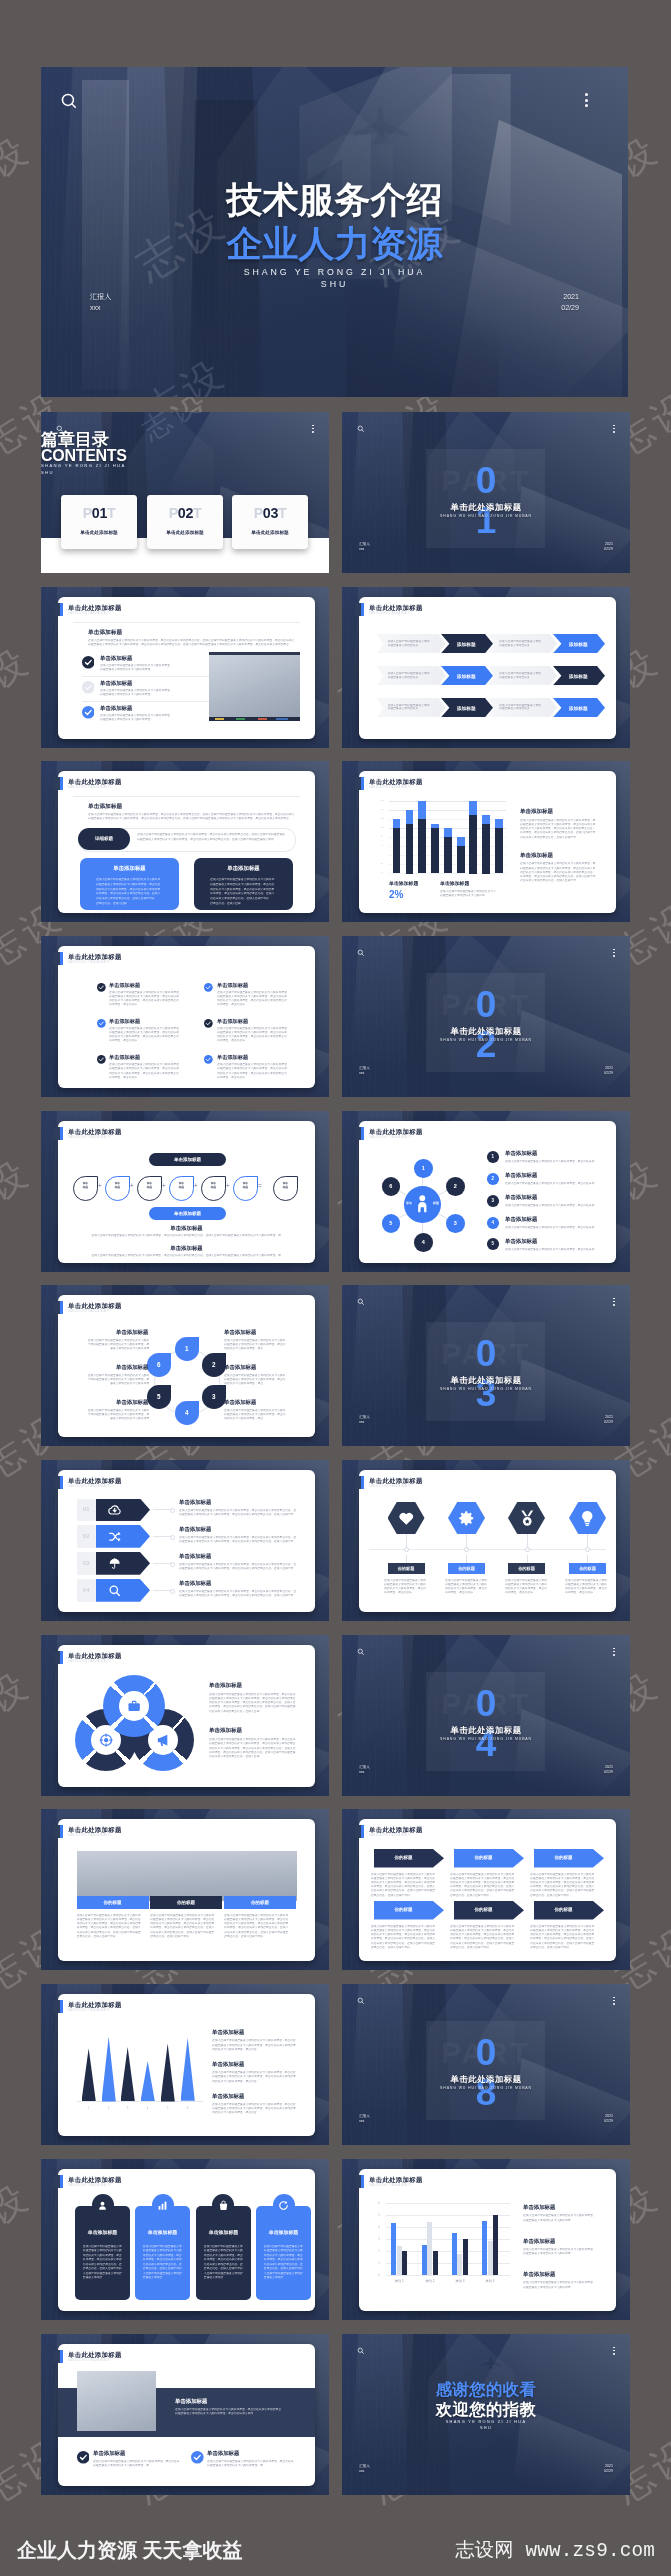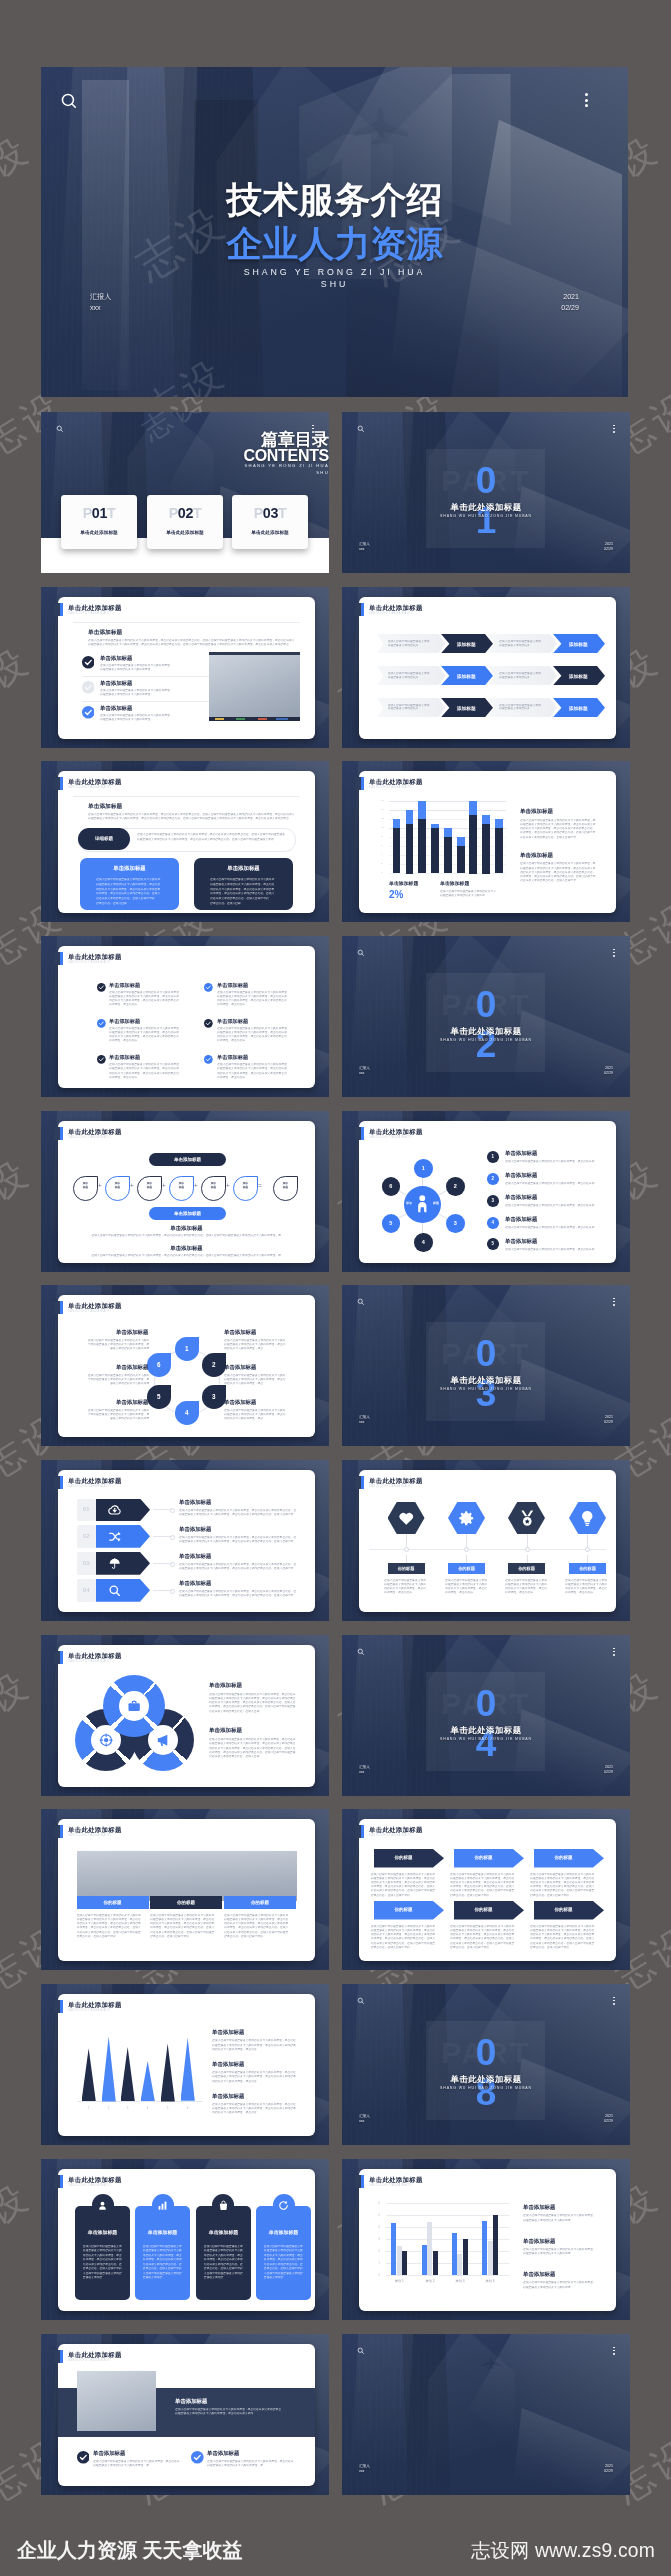--- a/index.html
+++ b/index.html
@@ -94,21 +94,21 @@
   
   .mt,.mtw{position:absolute;display:block;overflow:hidden;
       font-size:2.7px;line-height:3.9px;letter-spacing:0.1px;
       white-space:nowrap;text-overflow:clip;}
   .mt{color:#858c9d;}
   .mtw{color:rgba(255,255,255,.80);}
 
   
   .footer{position:absolute;left:0;top:2516px;width:671px;height:60px;}
   .foot-l{position:absolute;left:17px;top:22.7px;font-size:20px;color:#f4f4f4;letter-spacing:0px;font-weight:700;line-height:22.7px;}
-  .foot-r{position:absolute;right:16px;top:23.5px;font-size:19.3px;color:#f4f4f4;letter-spacing:0.2px;font-weight:400;line-height:22.7px;}
+  .foot-r{position:absolute;right:16px;top:23.5px;font-size:19.3px;color:#f4f4f4;letter-spacing:0.2px;font-weight:400;line-height:22.7px;font-family:Liberation Mono, monospace;}
 </style>
 </head>
 <body>
 
 <div class="page">
 
 <div class="pwm" style="left:-50px;top:143px;">志设</div>
 <div class="pwm" style="left:101px;top:143px;">志设</div>
 <div class="pwm" style="left:336px;top:143px;">志设</div>
 <div class="pwm" style="left:579px;top:143px;">志设</div>
@@ -212,21 +212,21 @@
       <svg width="7.6" height="7.6" viewBox="0 0 24 24" style="position:absolute;left:15px;top:13.4px;">
         <circle cx="10.3" cy="10.3" r="6.8" fill="none" stroke="#e8ecf5" stroke-width="2.4"></circle>
         <line x1="15.4" y1="15.4" x2="20.6" y2="20.6" stroke="#e8ecf5" stroke-width="2.4" stroke-linecap="round"></line>
       </svg>
       <div class="dots" style="right:15px;top:12.6px;gap:1.3px;">
         <b style="width:1.8px;height:1.8px;"></b>
         <b style="width:1.8px;height:1.8px;"></b>
         <b style="width:1.8px;height:1.8px;"></b>
       </div>
       <div class="wm" style="left:99px;top:-15px;font-size:28.5px;">志设</div>
-      <div style="position:absolute;left:0;right:0;top:19.3px;text-align:right;">
+      <div style="position:absolute;left:0;right:0;top:19.3px;text-align:left;">
         <div style="font-size:17px;font-weight:700;color:#fff;letter-spacing:0px;line-height:17px;text-shadow:0 0.8px 2.5px rgba(0,0,0,.5);">篇章目录</div>
         <div style="font-size:16px;font-weight:700;color:#fff;letter-spacing:-0.3px;line-height:15px;text-shadow:0 0.8px 2.5px rgba(0,0,0,.5);">CONTENTS</div>
         <div style="font-size:4.2px;color:#e2e7f1;letter-spacing:1.3px;line-height:6.7px;margin-top:0px;">SHANG YE RONG ZI JI HUA</div>
         <div style="font-size:4.2px;color:#e2e7f1;letter-spacing:1.3px;line-height:6.7px;">SHU</div>
       </div>
       <div style="position:absolute;left:0;top:126px;width:288px;height:35px;background:#fff;"></div>
       <div style="position:absolute;left:20px;top:83px;width:76px;height:54px;background:#fcfcfd;border-radius:3.4px;box-shadow:0 2.5px 6.7px rgba(0,0,0,.30);">
         <div style="position:absolute;left:0;right:0;top:10px;text-align:center;font-size:14.3px;font-weight:700;line-height:17px;letter-spacing:-0.4px;"><span style="color:#cfd4de;">P</span><span style="color:#1c2540;">01</span><span style="color:#cfd4de;">T</span></div>
         <div style="position:absolute;left:0;right:0;top:34px;text-align:center;font-size:4.7px;font-weight:700;color:#2a3350;">单击此处添加标题</div>
       </div>
@@ -1492,20 +1492,26 @@
         <div>汇报人</div>
         <div>xxx</div>
       </div>
       <div class="dkfr" style="right:17px;top:130px;font-size:3.6px;">
         <div>2021</div>
         <div>02/29</div>
       </div>
       <svg width="22" height="13.4" viewBox="0 0 64 40" style="position:absolute;left:138px;top:22px;opacity:.16;">
         <path fill="#0d1832" d="M32 2c1.6 0 2.6 1.6 2.9 4.2l1 9.6 24.6 10.5c1 .4 1.5 1.2 1.5 2.2v2.3l-26.6-5.6.7 7.2 5.9 3.6v2.1L32 36.4l-10 1.7v-2.1l5.9-3.6.7-7.2L2 30.8v-2.3c0-1 .5-1.8 1.5-2.2l24.6-10.5 1-9.6C29.4 3.6 30.4 2 32 2z"></path>
       </svg>
+      <div style="position:absolute;left:0;right:0;top:45px;text-align:center;">
+        <div style="font-size:16.4px;font-weight:700;color:#4e8cf7;letter-spacing:0.4px;line-height:20px;text-shadow:0 0.8px 1.7px rgba(0,0,0,.4);">感谢您的收看</div>
+        <div style="font-size:16.4px;font-weight:700;color:#ffffff;letter-spacing:0.4px;line-height:20px;text-shadow:0 0.8px 1.7px rgba(0,0,0,.4);">欢迎您的指教</div>
+        <div style="font-size:3.9px;color:#e2e7f1;letter-spacing:1.3px;line-height:5.9px;">SHANG YE RONG ZI JI HUA</div>
+        <div style="font-size:3.9px;color:#e2e7f1;letter-spacing:1.3px;line-height:5.9px;">SHU</div>
+      </div>
     </div>
 </div>
 
 <div class="footer">
   <div class="foot-l">企业人力资源 天天拿收益</div>
   <div class="foot-r">志设网 www.zs9.com</div>
 </div>
 
 
 </body></html>

